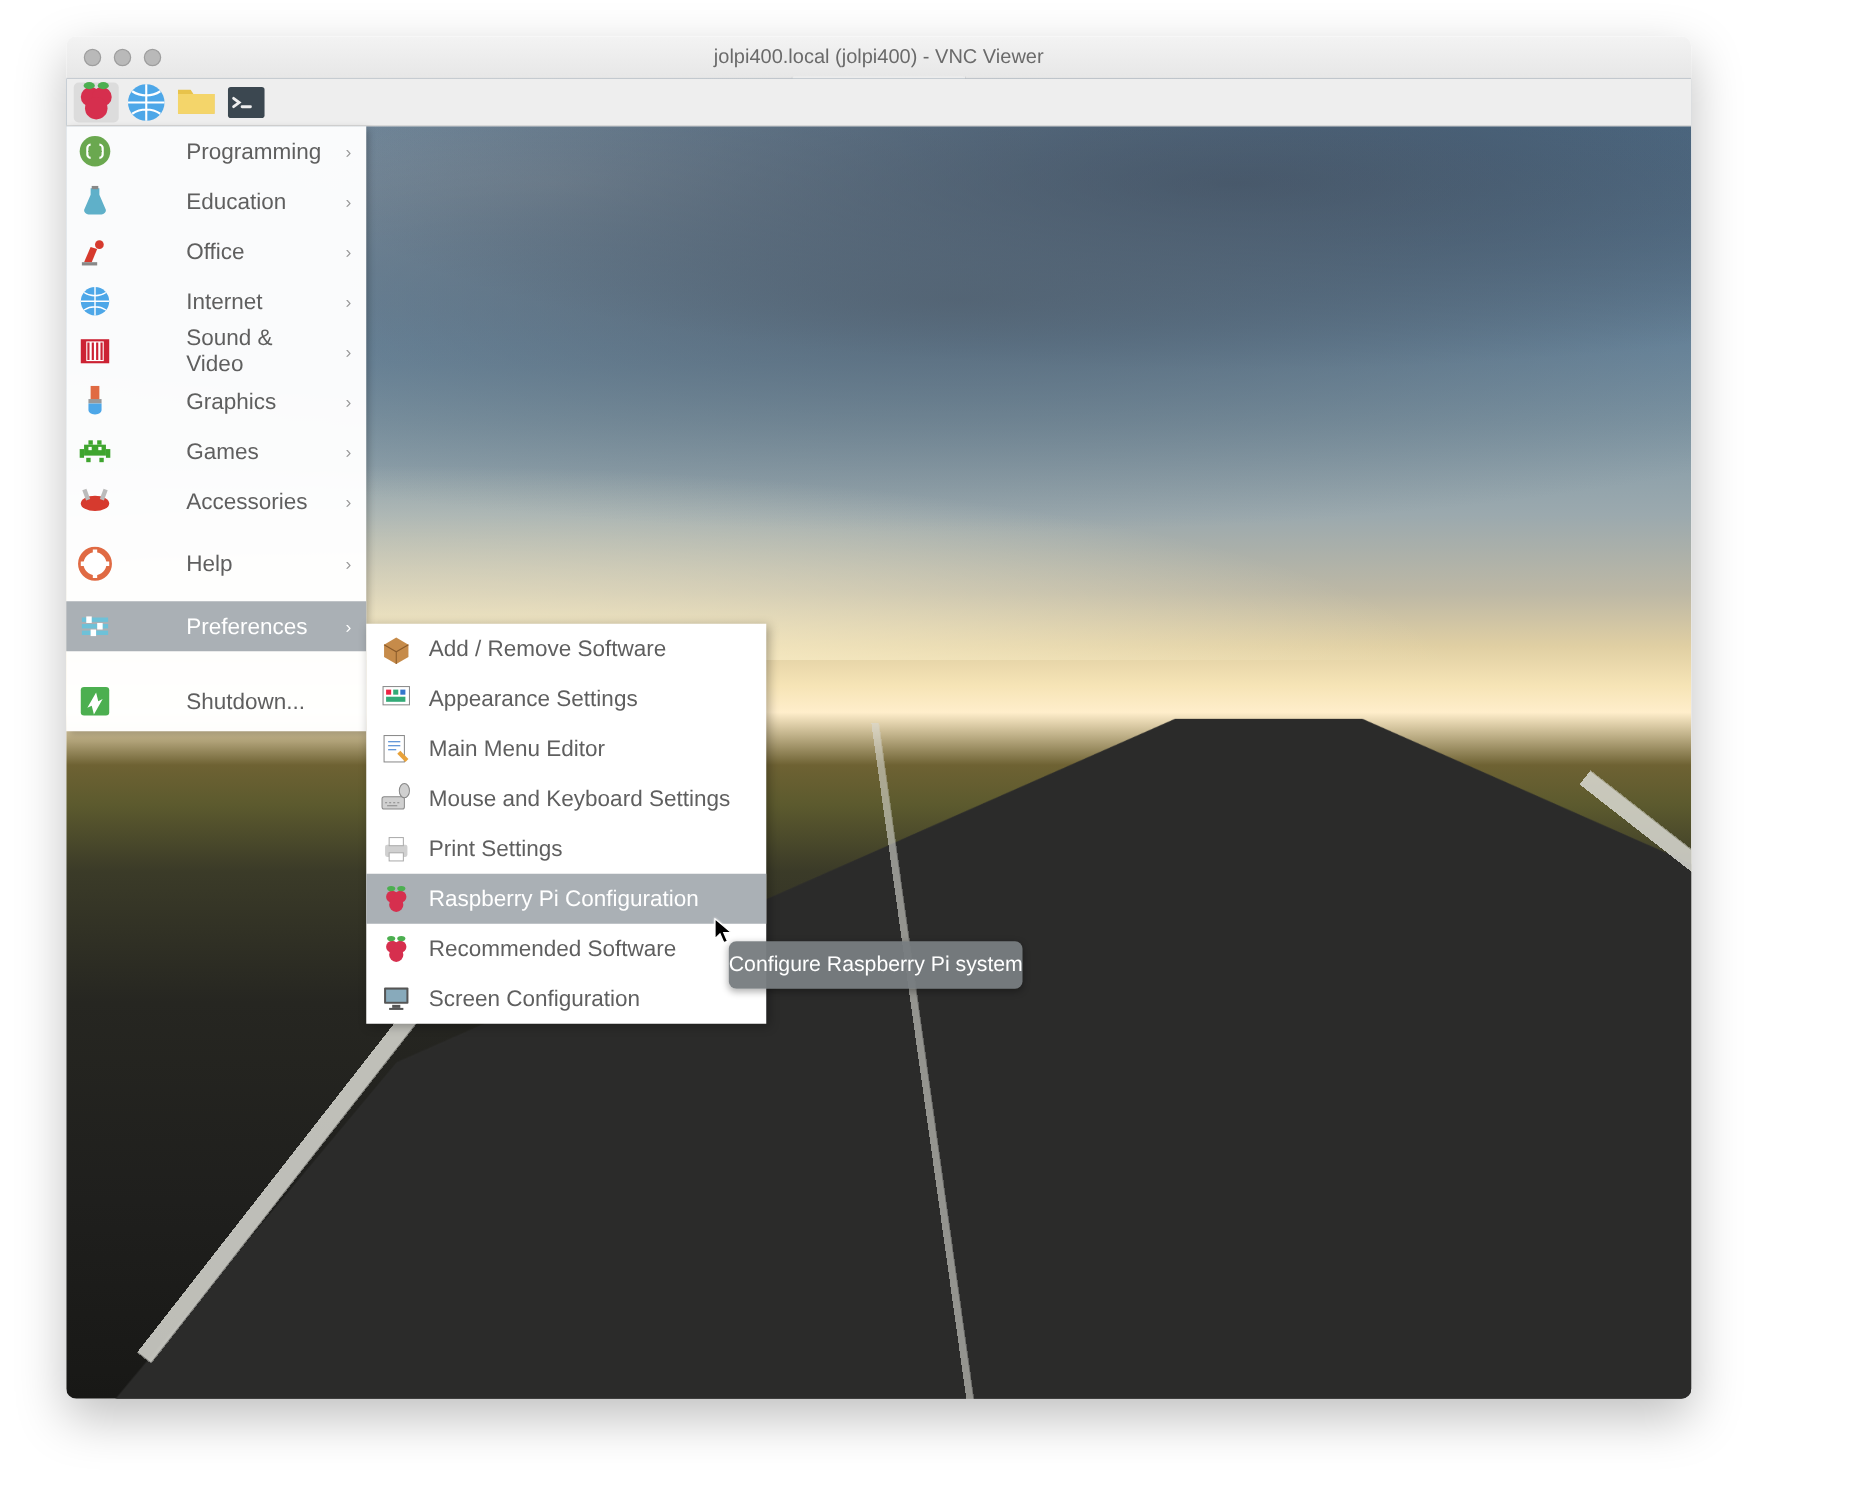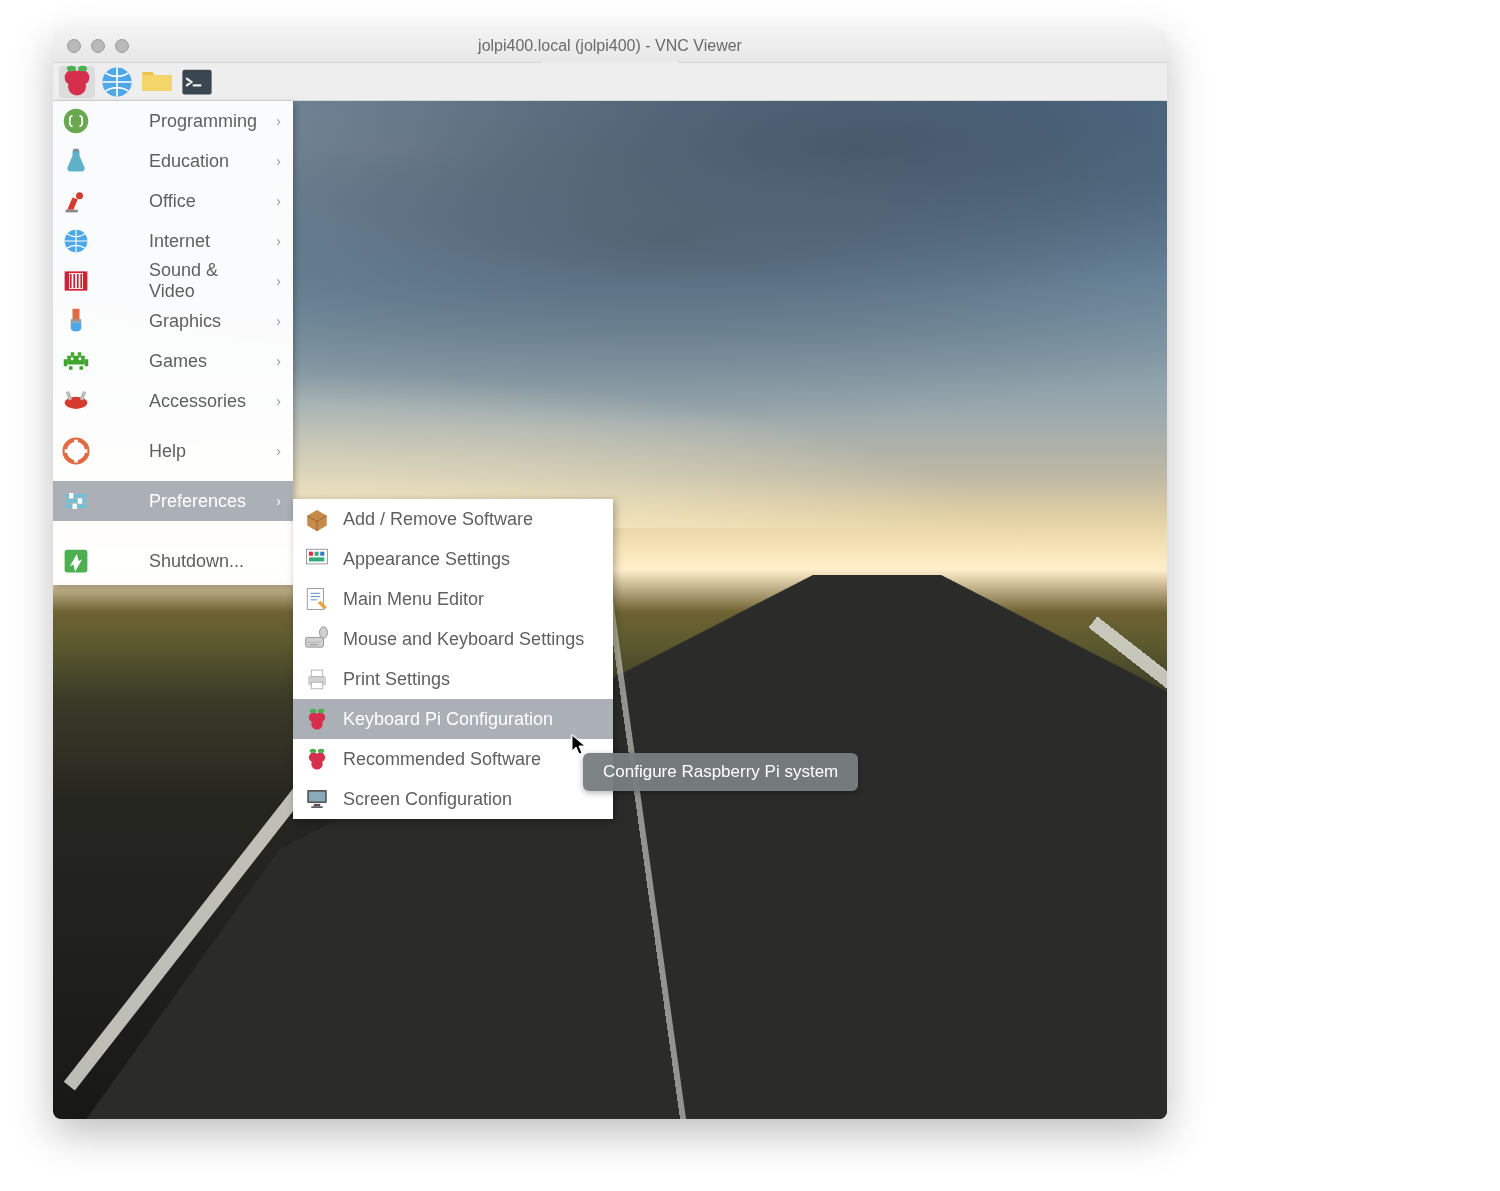--- a/index.html
+++ b/index.html
@@ -1,19 +1,19 @@
 <!DOCTYPE html>
 <html><head>
 <meta charset="utf-8">
 <style>
 * { margin: 0; padding: 0; box-sizing: border-box; font-family: -apple-system, "Helvetica Neue", Arial, sans-serif; }
 body { background: #fff; width: 1500px; height: 1191px; overflow: hidden; }
 
 .mac-window {
-  position: absolute; left: 53px; top: 29px; width: 1114px; height: 1090px;
+  position: absolute; left: 53px; top: 29px; width: 1300px; height: 1090px;
   background: #fff; border-radius: 8px; box-shadow: 0 15px 40px rgba(0,0,0,.25);
   overflow: hidden;
 }
 .mac-titlebar {
   height: 34px; background: linear-gradient(#f3f3f3,#e7e7e7);
   border-bottom: 1px solid #d5d5d5; display: flex; align-items: center; position: relative;
 }
 .traffic { display: flex; gap: 10px; margin-left: 14px; }
 .traffic span { width: 14px; height: 14px; border-radius: 50%; background: #b9b9b9; border: 1px solid #9e9e9e; }
 .mac-title { position: absolute; left: 0; right: 0; text-align: center; color: #6a6a6a; font-size: 16px; pointer-events: none; }
@@ -98,21 +98,21 @@
   display: flex; align-items: center; gap: 12px; height: 40px; padding: 0 14px 0 10px;
   color: #5f5f5f; font-size: 18px;
 }
 .sub-item.hovered { background: #aab0b5; color: #fff; }
 .si-icon { width: 28px; height: 28px; display: flex; align-items: center; justify-content: center; }
 .si-icon svg { width: 26px; height: 26px; }
 
 .tooltip {
   position: absolute; left: 530px; top: 690px;
   background: rgba(120,125,128,.96); color: #fff;
-  padding: 9px 20px; border-radius: 6px; font-size: 17px;
+  padding: 9px 0; border-radius: 6px; font-size: 17px;
   box-shadow: 0 2px 6px rgba(0,0,0,.3);
 }
 .cursor { position: absolute; left: 518px; top: 671px; width: 16px; height: 22px; }
 .cursor svg { width: 16px; height: 22px; filter: drop-shadow(0 0 1px #fff); }
 </style>
 </head>
 <body>
 
 <div class="mac-window">
   <div class="mac-titlebar">
@@ -353,21 +353,21 @@
       <div class="sub-item hovered">
         <span class="si-icon">
             <svg viewBox="0 0 32 32">
               <circle cx="12" cy="14" r="6" fill="#d62f4e"></circle>
               <circle cx="20" cy="14" r="6" fill="#d62f4e"></circle>
               <circle cx="16" cy="22" r="7" fill="#d62f4e"></circle>
               <ellipse cx="11" cy="6" rx="4" ry="2.5" fill="#4caf50"></ellipse>
               <ellipse cx="21" cy="6" rx="4" ry="2.5" fill="#4caf50"></ellipse>
             </svg>
           </span>
-        <span class="lbl">Keyboard Pi Configuration</span>
+        <span class="lbl">Raspberry Pi Configuration</span>
       </div>
       <div class="sub-item">
         <span class="si-icon">
             <svg viewBox="0 0 32 32">
               <circle cx="12" cy="14" r="6" fill="#d62f4e"></circle>
               <circle cx="20" cy="14" r="6" fill="#d62f4e"></circle>
               <circle cx="16" cy="22" r="7" fill="#d62f4e"></circle>
               <ellipse cx="11" cy="6" rx="4" ry="2.5" fill="#4caf50"></ellipse>
               <ellipse cx="21" cy="6" rx="4" ry="2.5" fill="#4caf50"></ellipse>
             </svg>

